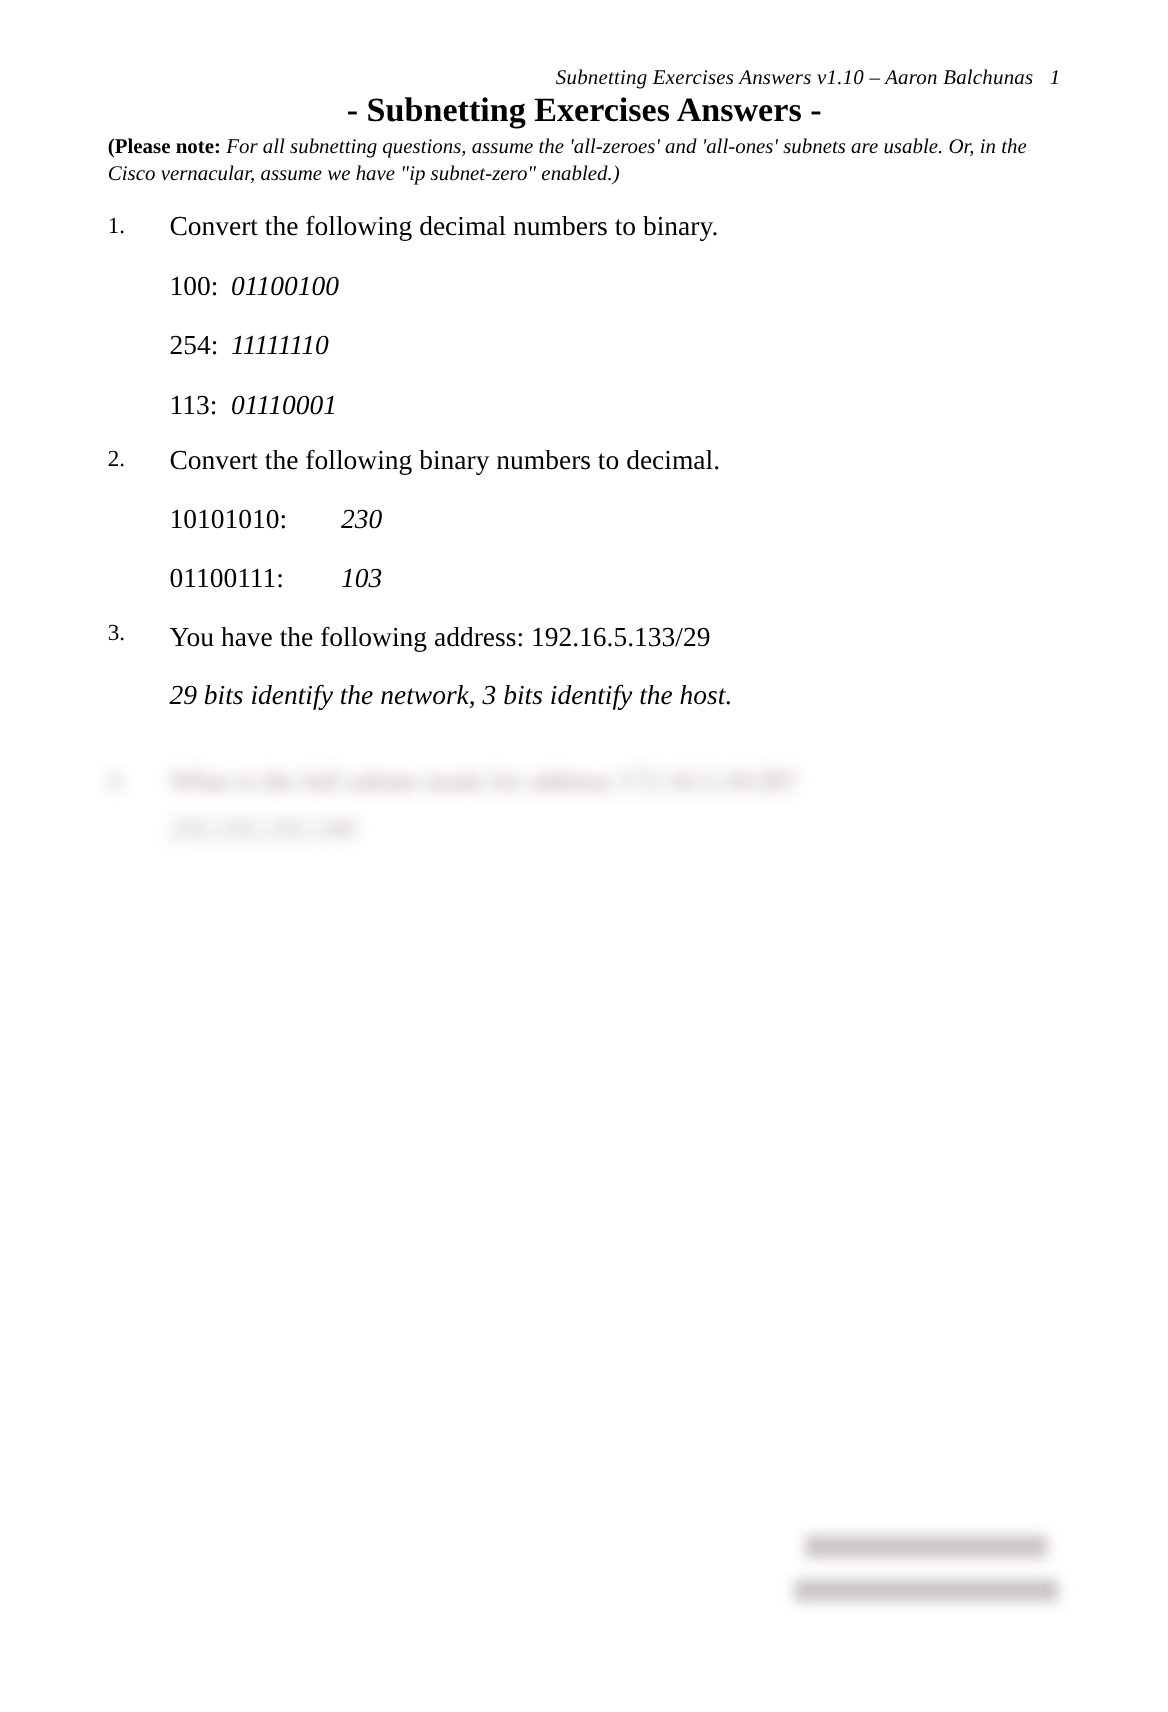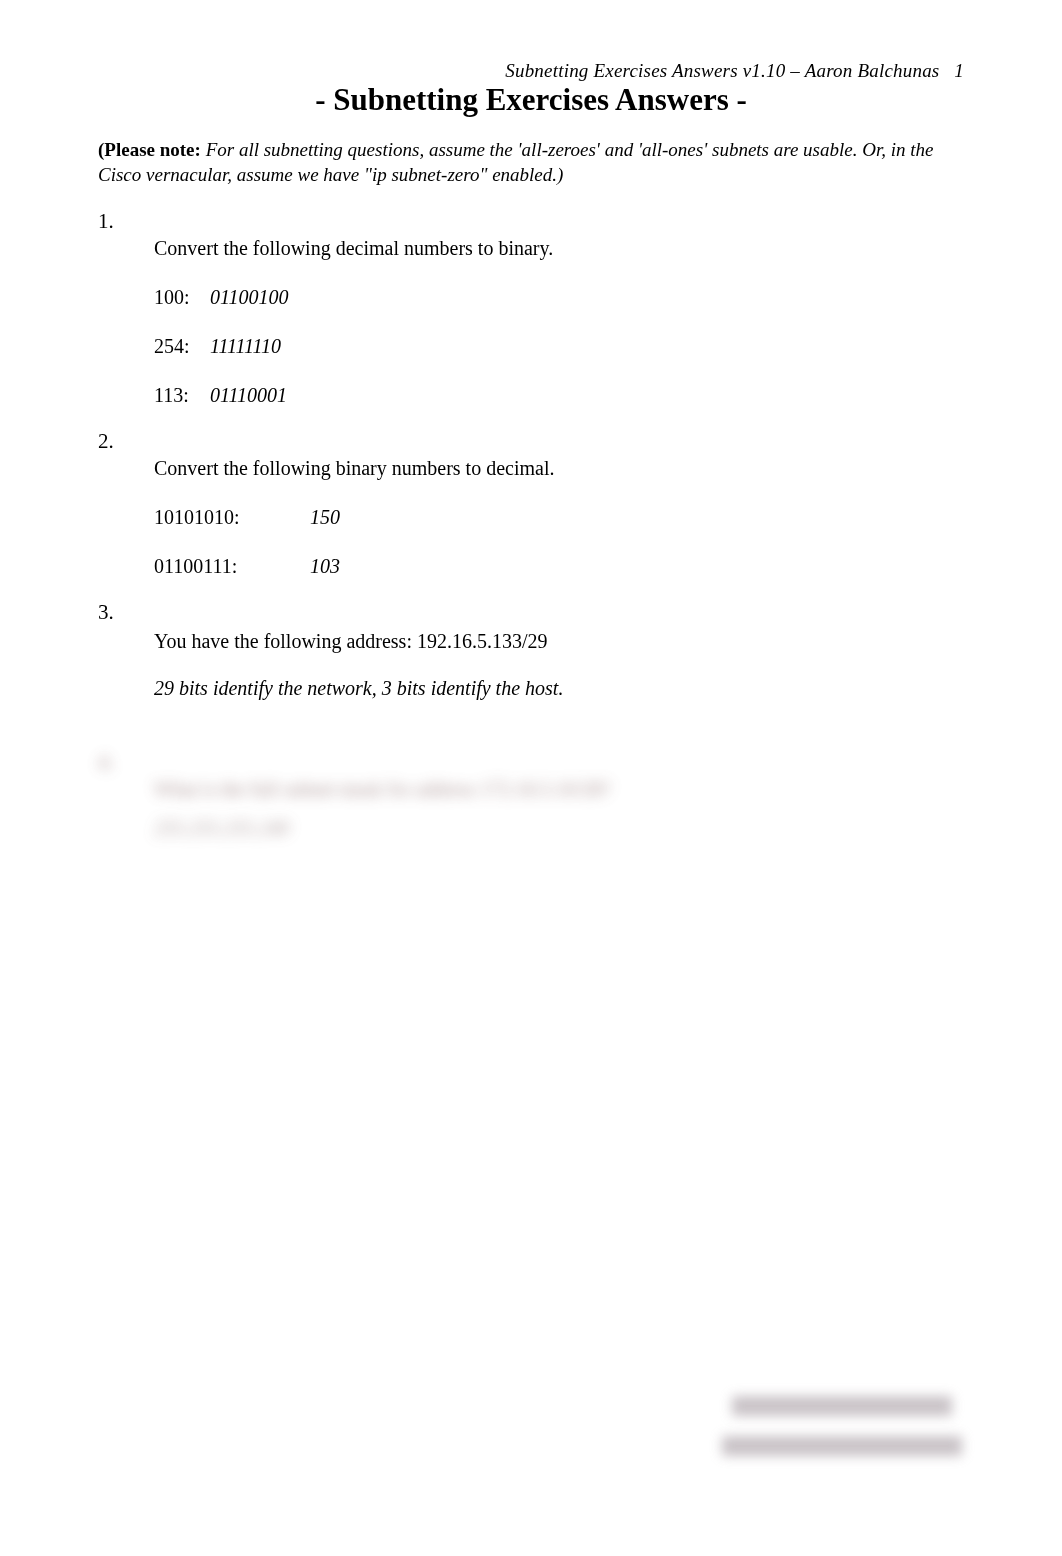--- a/index.html
+++ b/index.html
@@ -19,21 +19,21 @@
     .header-line {
       font-style: italic;
       font-size: 19px;
       text-align: right;
       letter-spacing: 0.2px;
     }
     .main-title {
       font-size: 31px;
       font-weight: bold;
       text-align: center;
-      margin-bottom: 20px;
+      margin-bottom: 4px;
     }
     .note-block {
       font-size: 19px;
       margin-bottom: 22px;
       line-height: 1.3;
     }
     .note-bold {
       font-weight: bold;
     }
     .note-italic {
@@ -43,22 +43,21 @@
       display: flex;
       margin-bottom: 22px;
     }
     .q-num {
       width: 56px;
       font-size: 21px;
       flex-shrink: 0;
     }
     .q-body {
       flex: 1;
-      font-size: 20px;
-      margin-top: 28px;
+      font-size: 25px;
     }
     .q-text {
       margin-bottom: 26px;
     }
     .data-row {
       margin-bottom: 26px;
       display: flex;
     }
     .data-row:last-child {
       margin-bottom: 0;
@@ -146,21 +145,21 @@
     </div>
   </div>
 </div>
 
 <div class="question">
   <div class="q-num">2.</div>
   <div class="q-body">
     <div class="q-text">Convert the following binary numbers to decimal.</div>
     <div class="data-row">
       <span class="data-label-wide">10101010:</span>
-      <span class="data-answer">150</span>
+      <span class="data-answer">230</span>
     </div>
     <div class="data-row">
       <span class="data-label-wide">01100111:</span>
       <span class="data-answer">103</span>
     </div>
   </div>
 </div>
 
 <div class="question">
   <div class="q-num">3.</div>

